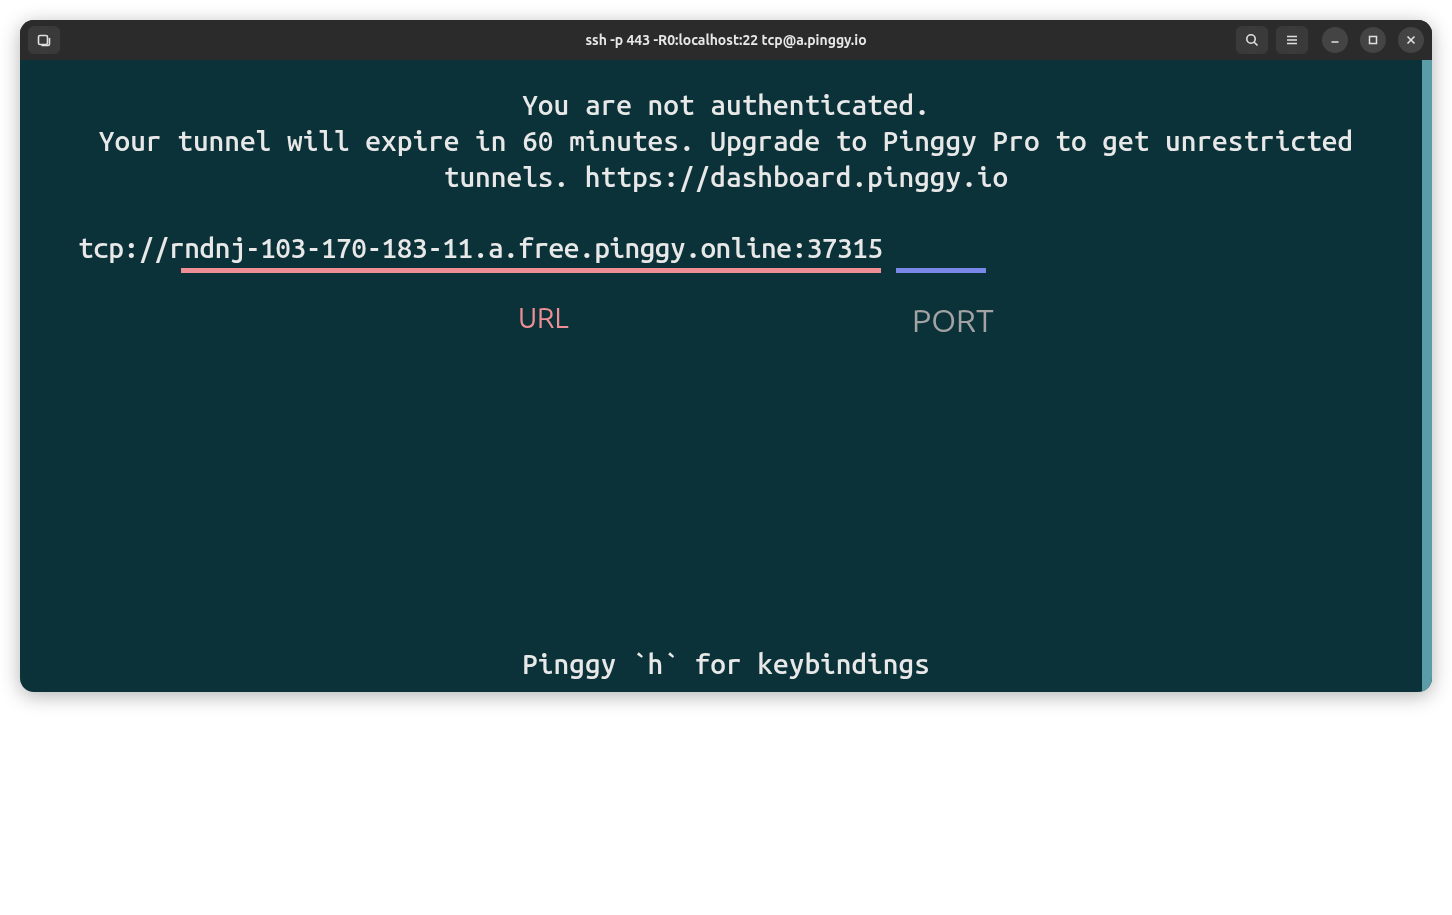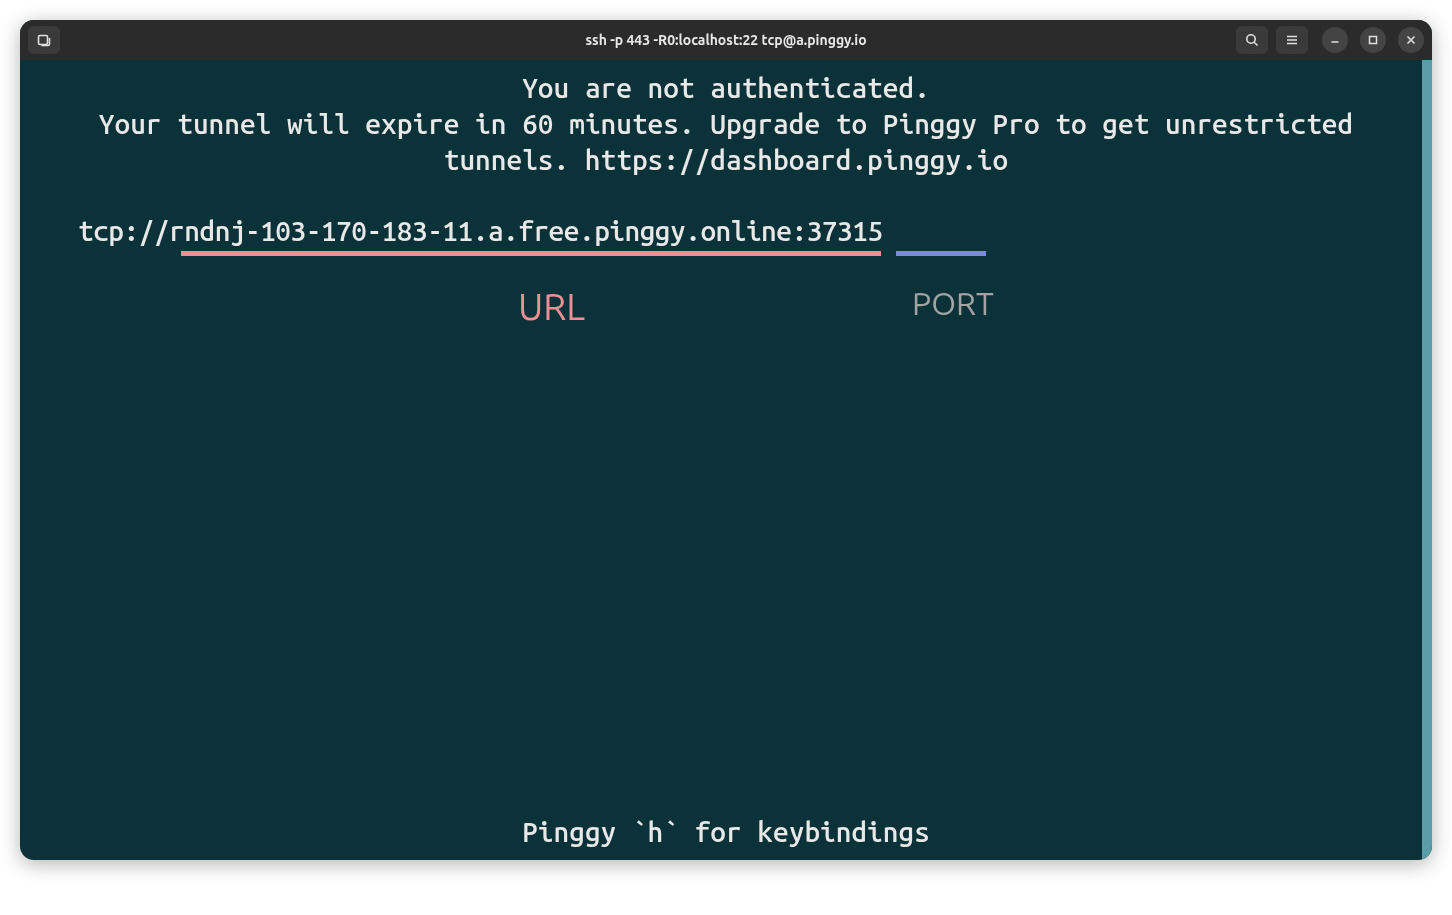--- a/index.html
+++ b/index.html
@@ -13,21 +13,21 @@
       font-family: 'Ubuntu Mono', 'DejaVu Sans Mono', 'Liberation Mono', monospace;
       width: 1452px;
       height: 915px;
       padding: 20px;
     }
     
     .window {
       background: #0a3238;
       border-radius: 14px;
       overflow: hidden;
-      height: 840px;
+      height: 672px;
       box-shadow: 0 4px 20px rgba(0,0,0,0.3);
       position: relative;
     }
     
     .titlebar {
       background: #2b2b2b;
       height: 40px;
       display: flex;
       align-items: center;
       padding: 0 8px;
@@ -79,21 +79,21 @@
       height: 26px;
       background: #444;
       border-radius: 50%;
       display: flex;
       align-items: center;
       justify-content: center;
       color: #e0e0e0;
     }
     
     .terminal {
-      padding: 10px 0 0 0;
+      padding: 27px 0 0 0;
       color: #e8e8e8;
       font-size: 28px;
       line-height: 1.28;
       height: calc(100% - 40px);
       position: relative;
       font-weight: 500;
     }
     
     .center-text {
       text-align: center;
@@ -139,21 +139,21 @@
     .labels-row {
       position: relative;
       height: 50px;
       margin-top: 22px;
     }
     
     .url-label {
       position: absolute;
       left: 440px;
       color: #f08e95;
-      font-size: 37px;
+      font-size: 28px;
       font-family: Ubuntu, Cantarell, sans-serif;
       font-weight: 400;
     }
     
     .port-label {
       position: absolute;
       left: 834px;
       color: #a3a3a3;
       font-size: 32px;
       font-family: Ubuntu, Cantarell, sans-serif;

